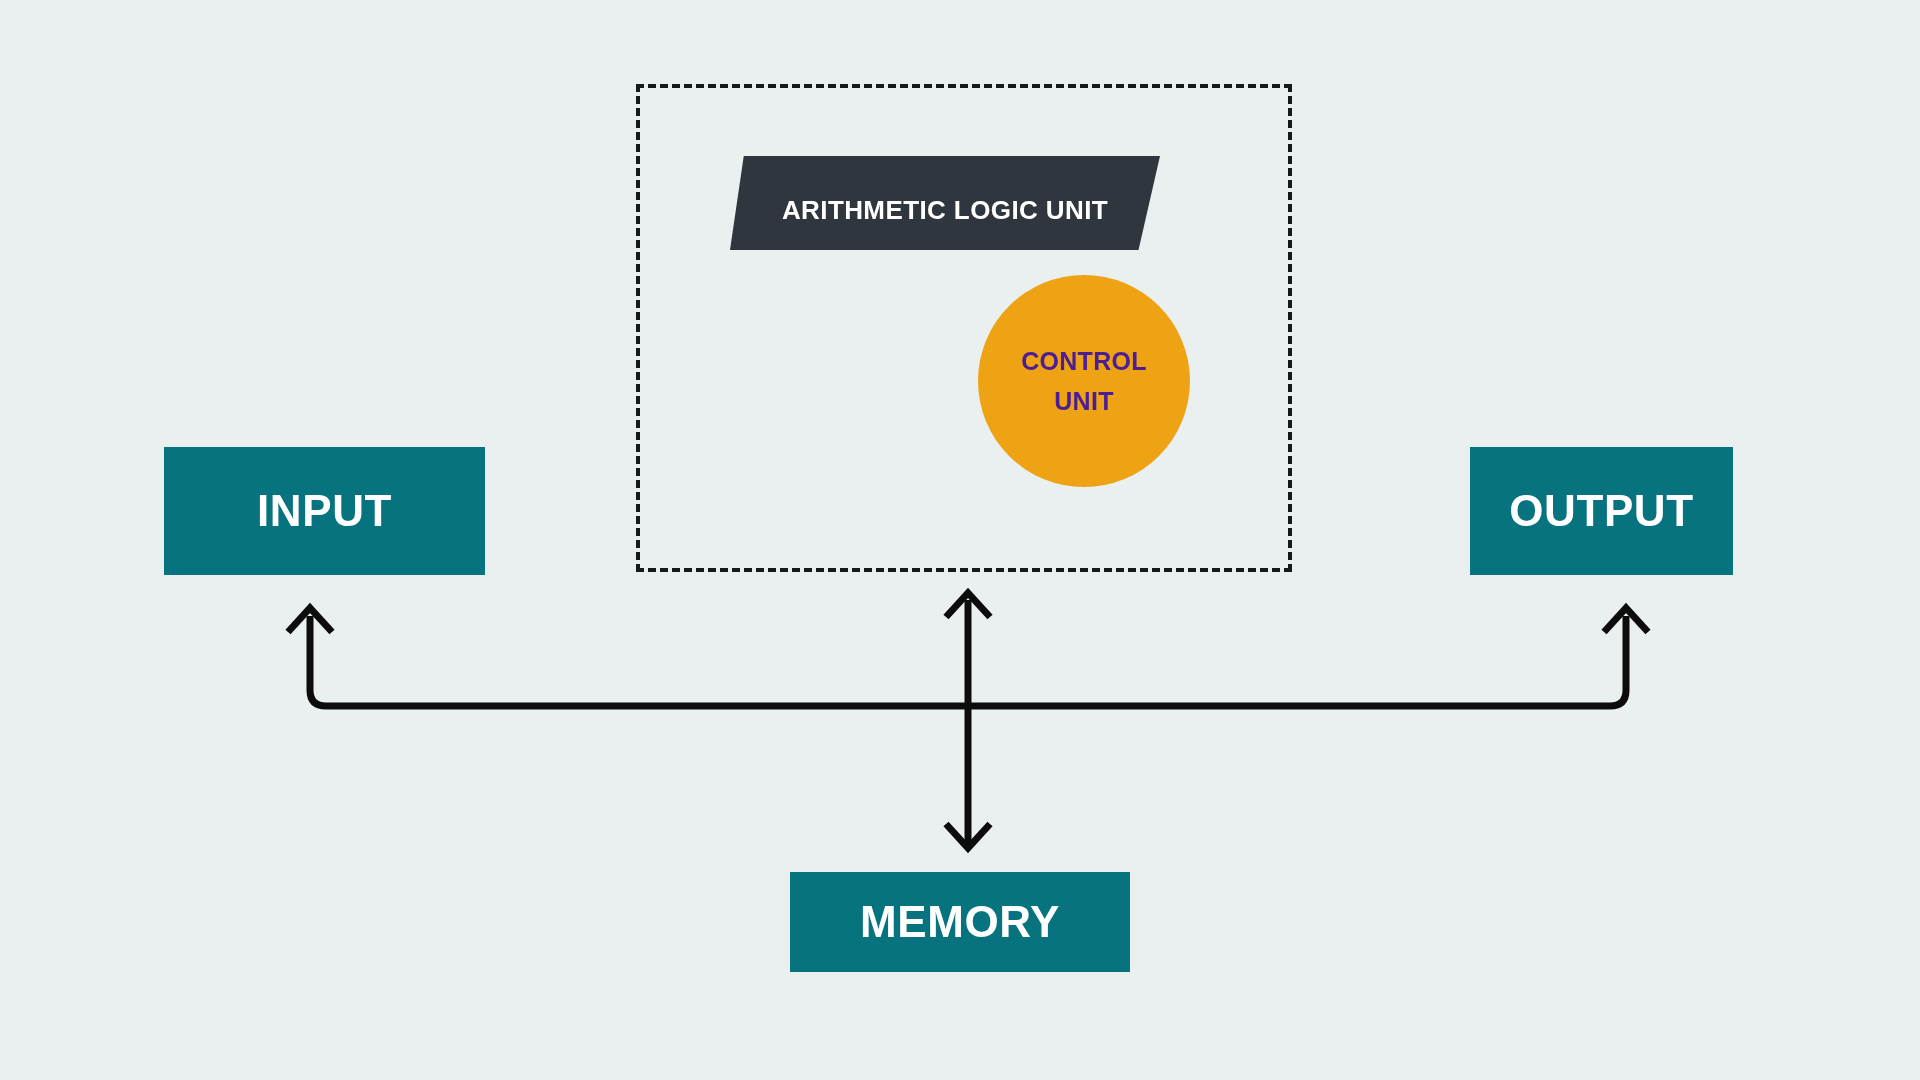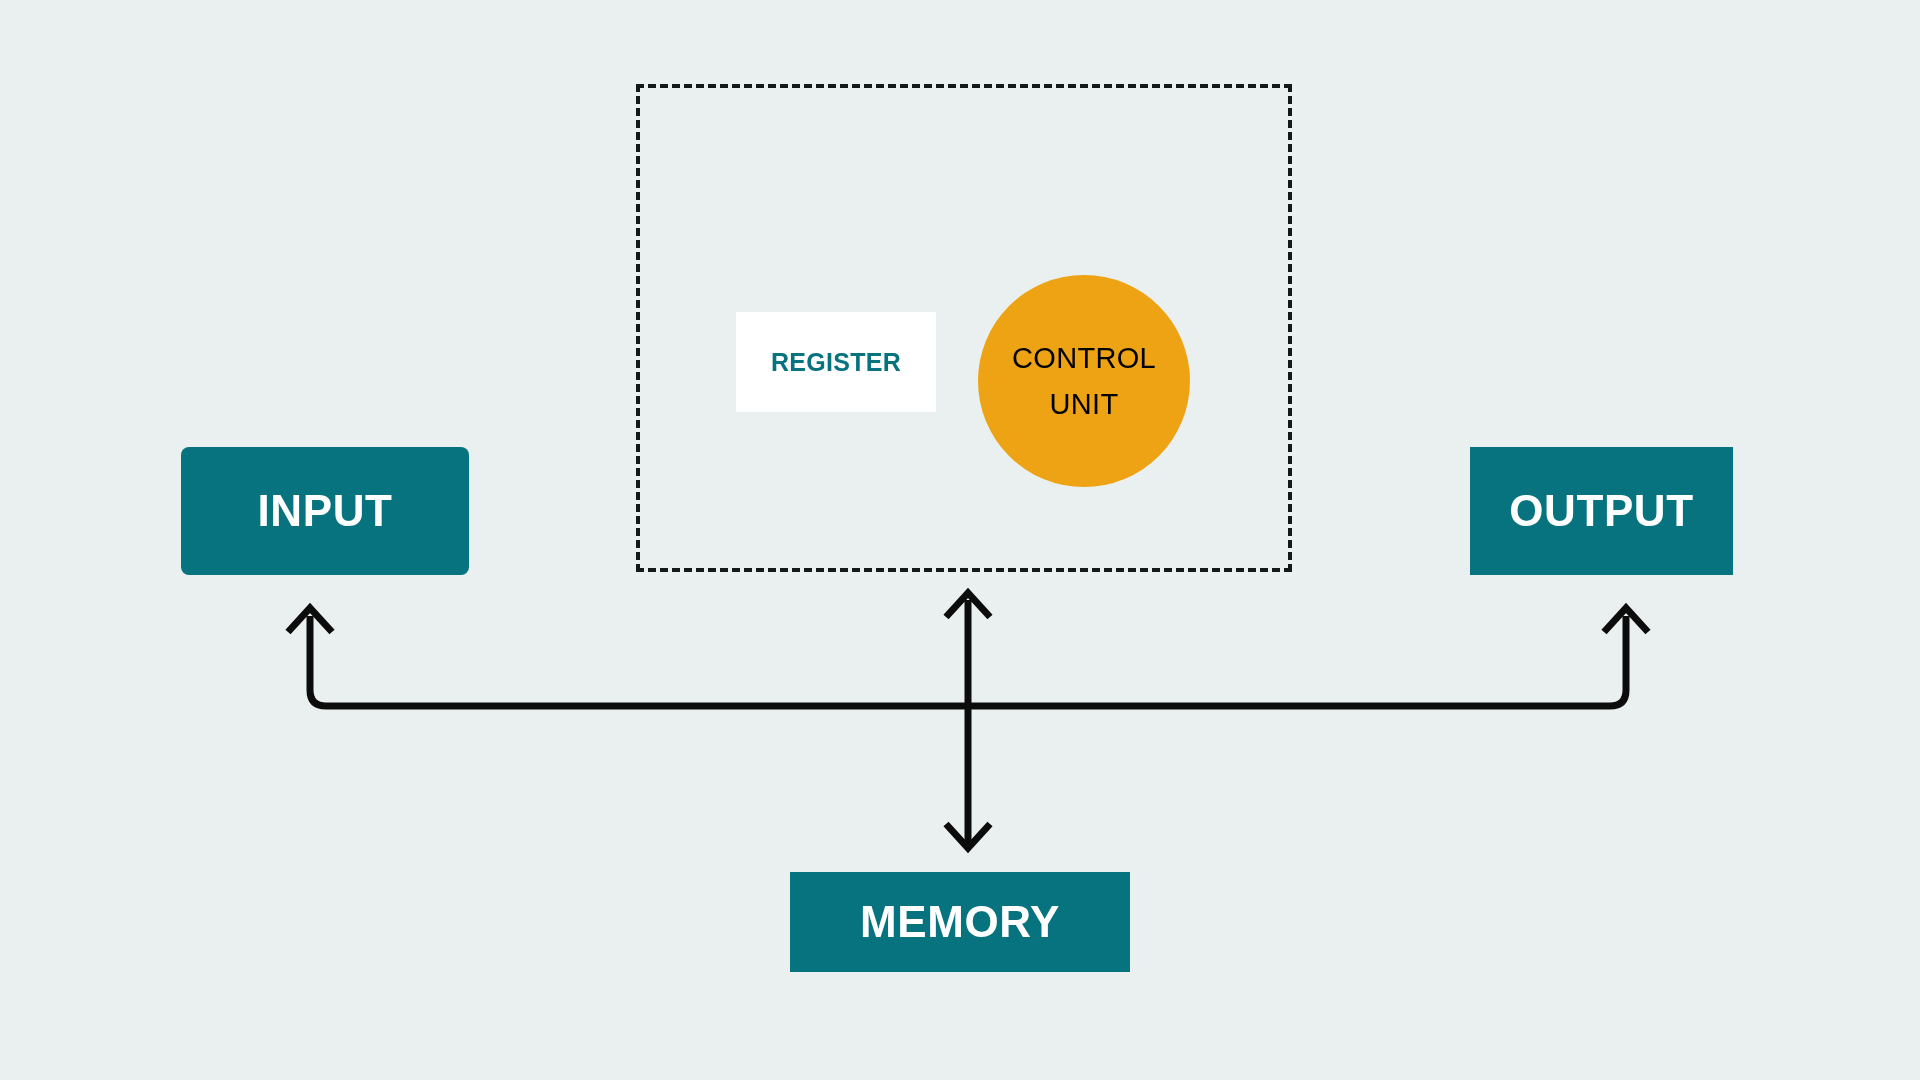--- a/index.html
+++ b/index.html
@@ -40,21 +40,21 @@
   }
   .io-label {
     color: #ffffff;
     font-weight: bold;
     font-size: 44px;
     letter-spacing: 0.6px;
     line-height: 1;
     white-space: nowrap;
   }
 
-  #input-box  { left: 181px; top: 447px;  width: 288px; height: 128px; border-radius: 8px; }
+  #input-box  { left: 164px; top: 447px;  width: 321px; height: 128px; }
   #output-box { left: 1470px; top: 447px; width: 263px; height: 128px; }
   #memory-box { left: 790px; top: 872px;  width: 340px; height: 100px; }
 
   
   #cpu-boundary {
     position: absolute;
     left: 636px;
     top: 84px;
     width: 656px;
     height: 488px;
@@ -114,23 +114,23 @@
     height: 212px;
     border-radius: 50%;
     background: #eda313;
     display: flex;
     flex-direction: column;
     align-items: center;
     justify-content: center;
     gap: 4px;
   }
   #control-unit .cu-line {
-    color: #000000;
-    font-weight: normal;
-    font-size: 29px;
+    color: #4c1d95;
+    font-weight: bold;
+    font-size: 25px;
     letter-spacing: 0.3px;
     line-height: 1.45;
     white-space: nowrap;
   }
 </style>
 </head>
 <body>
 
 <div id="diagram-root">
 
@@ -146,24 +146,24 @@
 
     <polyline points="1604,632 1626,608 1648,632" fill="none" stroke="#0c0c0c" stroke-width="7" stroke-linecap="butt" stroke-linejoin="miter"></polyline>
 
     <polyline points="946,617 968,593 990,617" fill="none" stroke="#0c0c0c" stroke-width="7" stroke-linecap="butt" stroke-linejoin="miter"></polyline>
 
     <polyline points="946,824 968,848 990,824" fill="none" stroke="#0c0c0c" stroke-width="7" stroke-linecap="butt" stroke-linejoin="miter"></polyline>
   </svg>
 
   <div id="cpu-boundary"></div>
 
+  <div id="alu-shape">
+    <span class="alu-label">ARITHMETIC LOGIC UNIT</span>
+  </div>
 
-  <div id="register-box">
-    <span class="register-label">REGISTER</span>
-  </div>
 
   <div id="control-unit">
     <span class="cu-line">CONTROL</span>
     <span class="cu-line">UNIT</span>
   </div>
 
   <div id="input-box" class="io-box">
     <span class="io-label">INPUT</span>
   </div>
 

